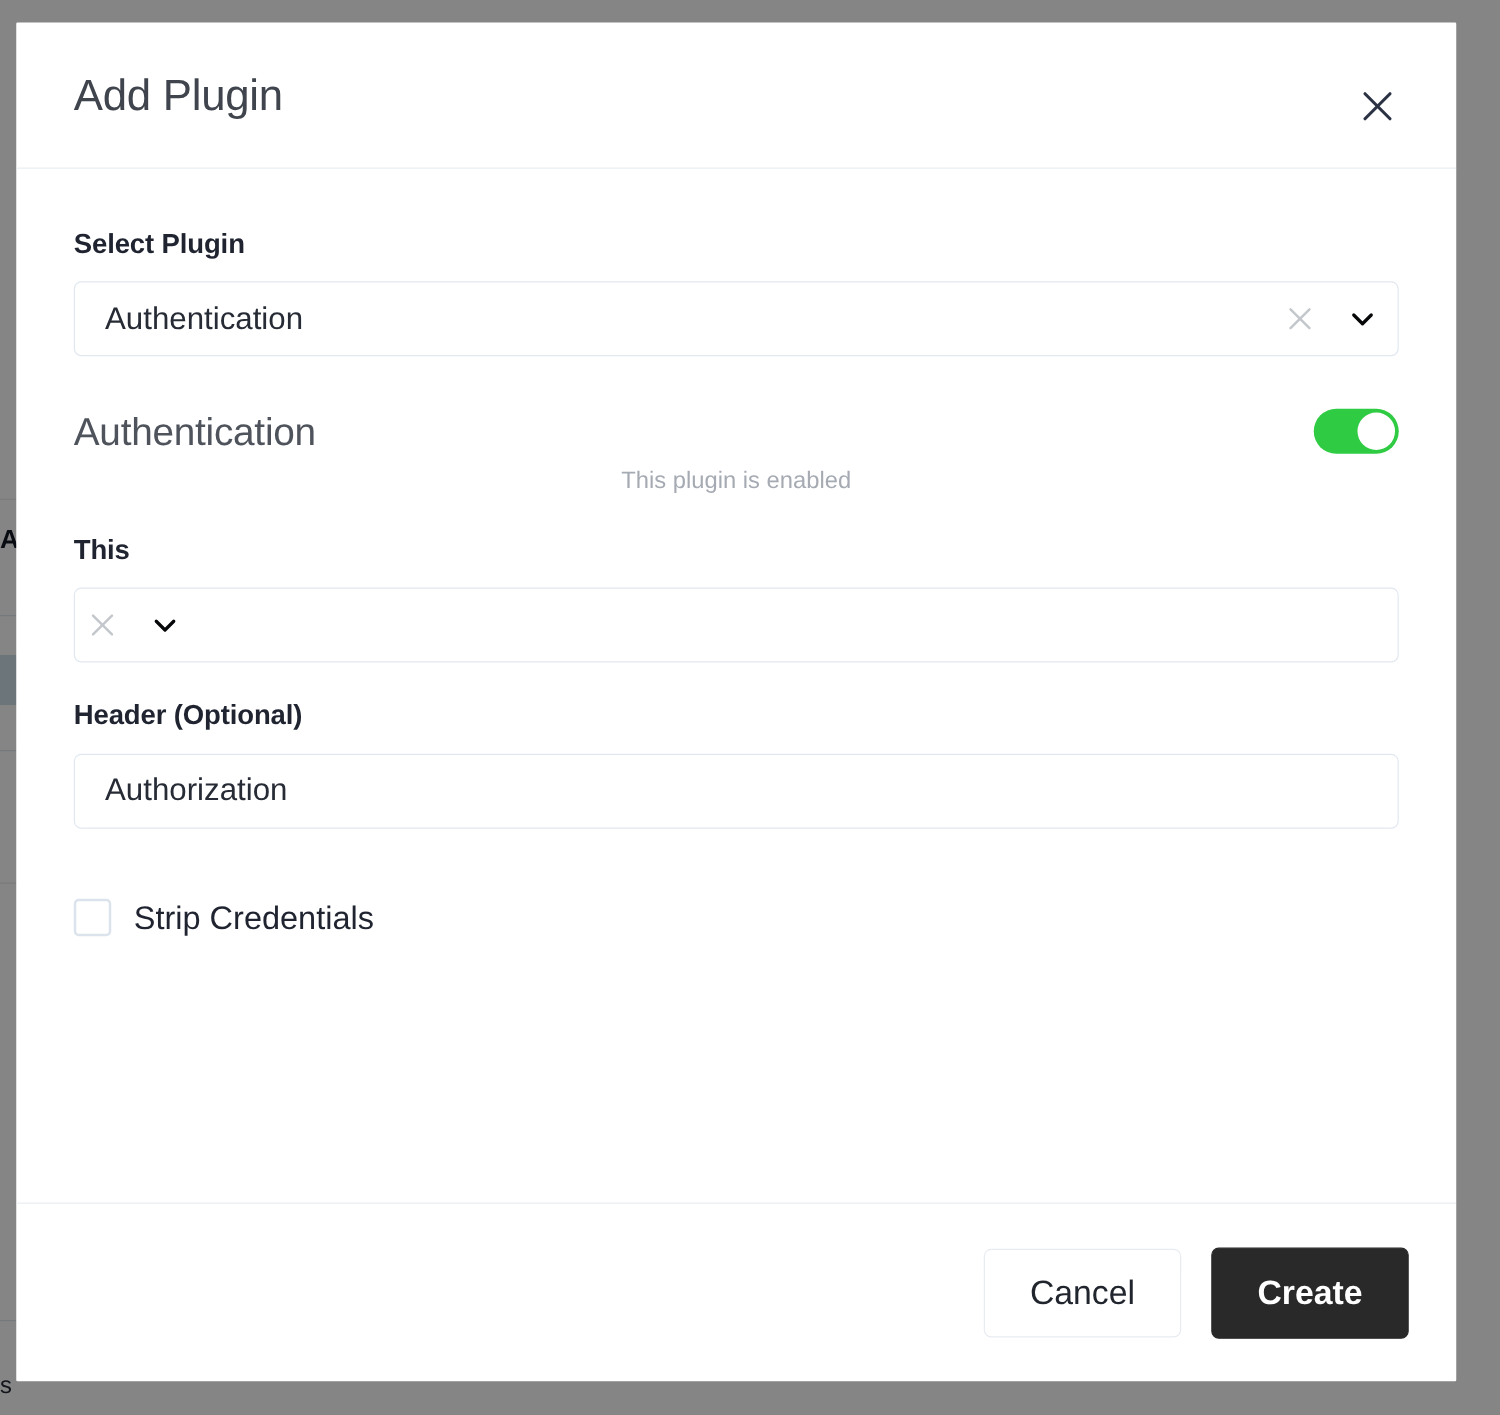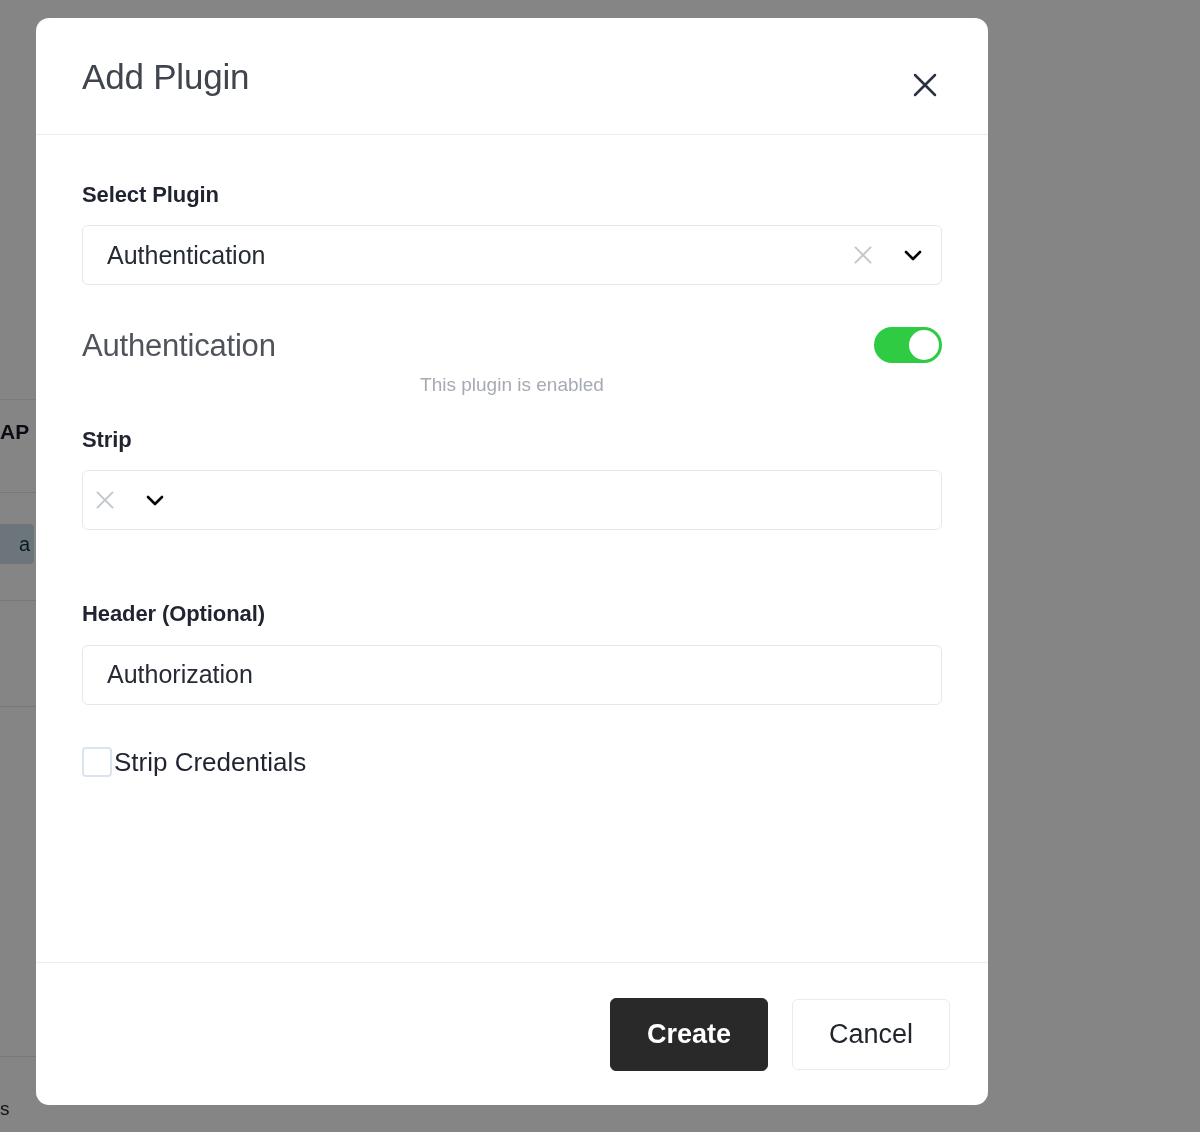--- a/index.html
+++ b/index.html
@@ -85,26 +85,26 @@
   
   .scrim {
     position: absolute;
     inset: 0;
     background: rgba(0, 0, 0, 0.48);
   }
 
   
   .modal {
     position: absolute;
-    left: 36px;
+    left: 13px;
     top: 18px;
-    width: 952px;
+    width: 1152px;
     height: 1087px;
     background: #ffffff;
-    border-radius: 13px;
+    border-radius: 1px;
     box-sizing: border-box;
     overflow: hidden;
     display: flex;
     flex-direction: column;
   }
 
   .modal-header {
     height: 117px;
     flex: 0 0 117px;
     border-bottom: 1px solid #e9edf2;
@@ -224,27 +224,27 @@
   }
   .plugin-status {
     text-align: center;
     font-size: 19px;
     color: #a6abb3;
     margin-top: 12px;
     line-height: 1;
   }
 
   .type-block { margin-top: 34px; }
-  .header-block { margin-top: 72px; }
+  .header-block { margin-top: 30px; }
 
   .check-row {
-    margin-top: 42px;
-    display: flex;
-    align-items: center;
-    gap: 2px;
+    margin-top: 56px;
+    display: flex;
+    align-items: center;
+    gap: 18px;
     cursor: pointer;
     width: max-content;
   }
   .checkbox {
     width: 30px;
     height: 30px;
     border: 2px solid #dbe3ec;
     border-radius: 4px;
     background: #ffffff;
     box-sizing: border-box;
@@ -341,21 +341,21 @@
 
     <div class="plugin-row">
       <div class="plugin-name">Authentication</div>
       <div class="toggle">
         <div class="knob"></div>
       </div>
     </div>
     <div class="plugin-status">This plugin is enabled</div>
 
     <div class="type-block">
-      <div class="field-label">Strip</div>
+      <div class="field-label">This</div>
       <div class="control">
         <div class="ctrl-clear">
           <svg width="26" height="26" viewBox="0 0 24 24" fill="none" stroke="#c3c7cc" stroke-width="1.8" stroke-linecap="round">
             <line x1="5" y1="5" x2="19" y2="19"></line>
             <line x1="19" y1="5" x2="5" y2="19"></line>
           </svg>
         </div>
         <div class="ctrl-caret">
           <svg width="24" height="24" viewBox="0 0 24 24" fill="none" stroke="#060709" stroke-width="2.6" stroke-linecap="round" stroke-linejoin="round">
             <polyline points="5,9 12,16 19,9"></polyline>
@@ -372,17 +372,17 @@
     </div>
 
     <div class="check-row">
       <div class="checkbox"></div>
       <div class="check-label">Strip Credentials</div>
     </div>
 
   </div>
 
   <div class="modal-footer">
+    <button class="btn btn-cancel">Cancel</button>
     <button class="btn btn-create">Create</button>
-    <button class="btn btn-cancel">Cancel</button>
   </div>
 
 </div>
 
 </body></html>

